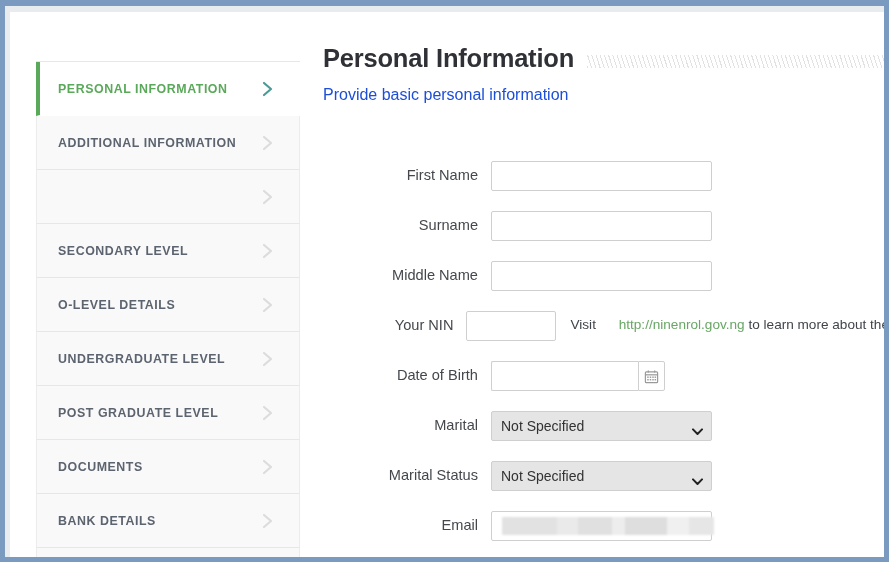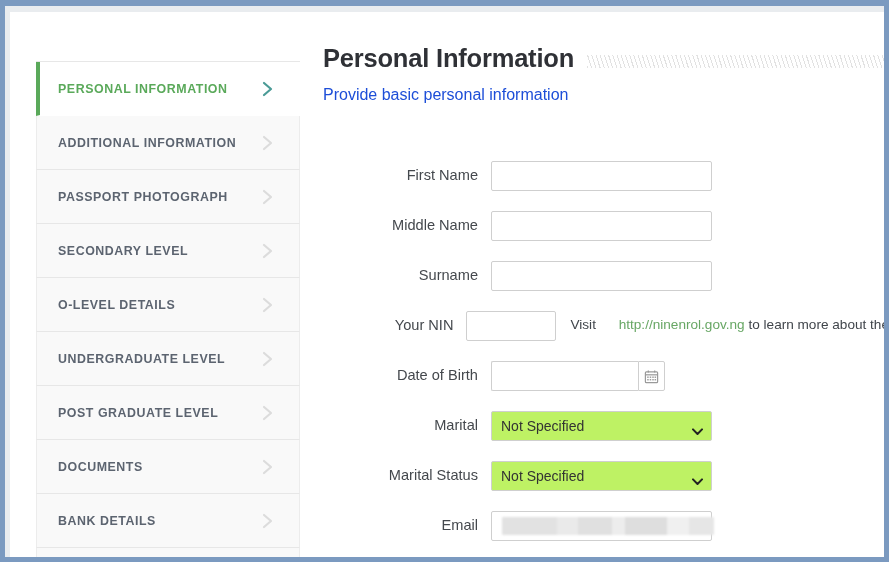--- a/index.html
+++ b/index.html
@@ -192,21 +192,21 @@
     justify-content: center;
     cursor: pointer;
   }
 
   
   select.fld.wide {
     -webkit-appearance: none;
     -moz-appearance: none;
     appearance: none;
     padding-right: 26px;
-    background-color: #bef264;
+    background-color: #e5e5e5;
   }
   .sel-wrap { position: relative; display: inline-block; }
   .sel-chev {
     position: absolute;
     right: 9px;
     top: 11px;
     pointer-events: none;
   }
 
   
@@ -273,21 +273,20 @@
       <div class="side-item">
         <span class="side-label">ADDITIONAL INFORMATION</span>
         <span class="side-chev">
           <svg width="14" height="20" viewBox="0 0 14 20">
               <path d="M3 4 L10 10 L3 16" fill="none" stroke="#dcdcdc" stroke-width="2.2" stroke-linecap="round" stroke-linejoin="round"></path>
             </svg>
         </span>
       </div>
 
       <div class="side-item">
-        <span class="side-label">PASSPORT PHOTOGRAPH</span>
         <span class="side-chev">
           <svg width="14" height="20" viewBox="0 0 14 20">
               <path d="M3 4 L10 10 L3 16" fill="none" stroke="#dcdcdc" stroke-width="2.2" stroke-linecap="round" stroke-linejoin="round"></path>
             </svg>
         </span>
       </div>
 
       <div class="side-item">
         <span class="side-label">SECONDARY LEVEL</span>
         <span class="side-chev">
@@ -355,26 +354,26 @@
       <div id="page-subtitle">Provide basic personal information</div>
 
       <div id="form-area">
 
         <div class="form-row">
           <div class="form-label">First Name</div>
           <input class="fld wide" type="text" value="" style="">
         </div>
 
         <div class="form-row">
+          <div class="form-label">Surname</div>
+          <input class="fld wide" type="text" value="" style="">
+        </div>
+
+        <div class="form-row">
           <div class="form-label">Middle Name</div>
-          <input class="fld wide" type="text" value="" style="">
-        </div>
-
-        <div class="form-row">
-          <div class="form-label">Surname</div>
           <input class="fld wide" type="text" value="" style="">
         </div>
 
         <div class="form-row">
           <div class="form-label">Your NIN</div>
           <input class="fld nin" type="text" value="" style="">
           <div class="nin-hint"><span>Visit </span><a href="#">http://ninenrol.gov.ng</a><span> to learn more about the</span></div>
         </div>
 
         <div class="form-row">

